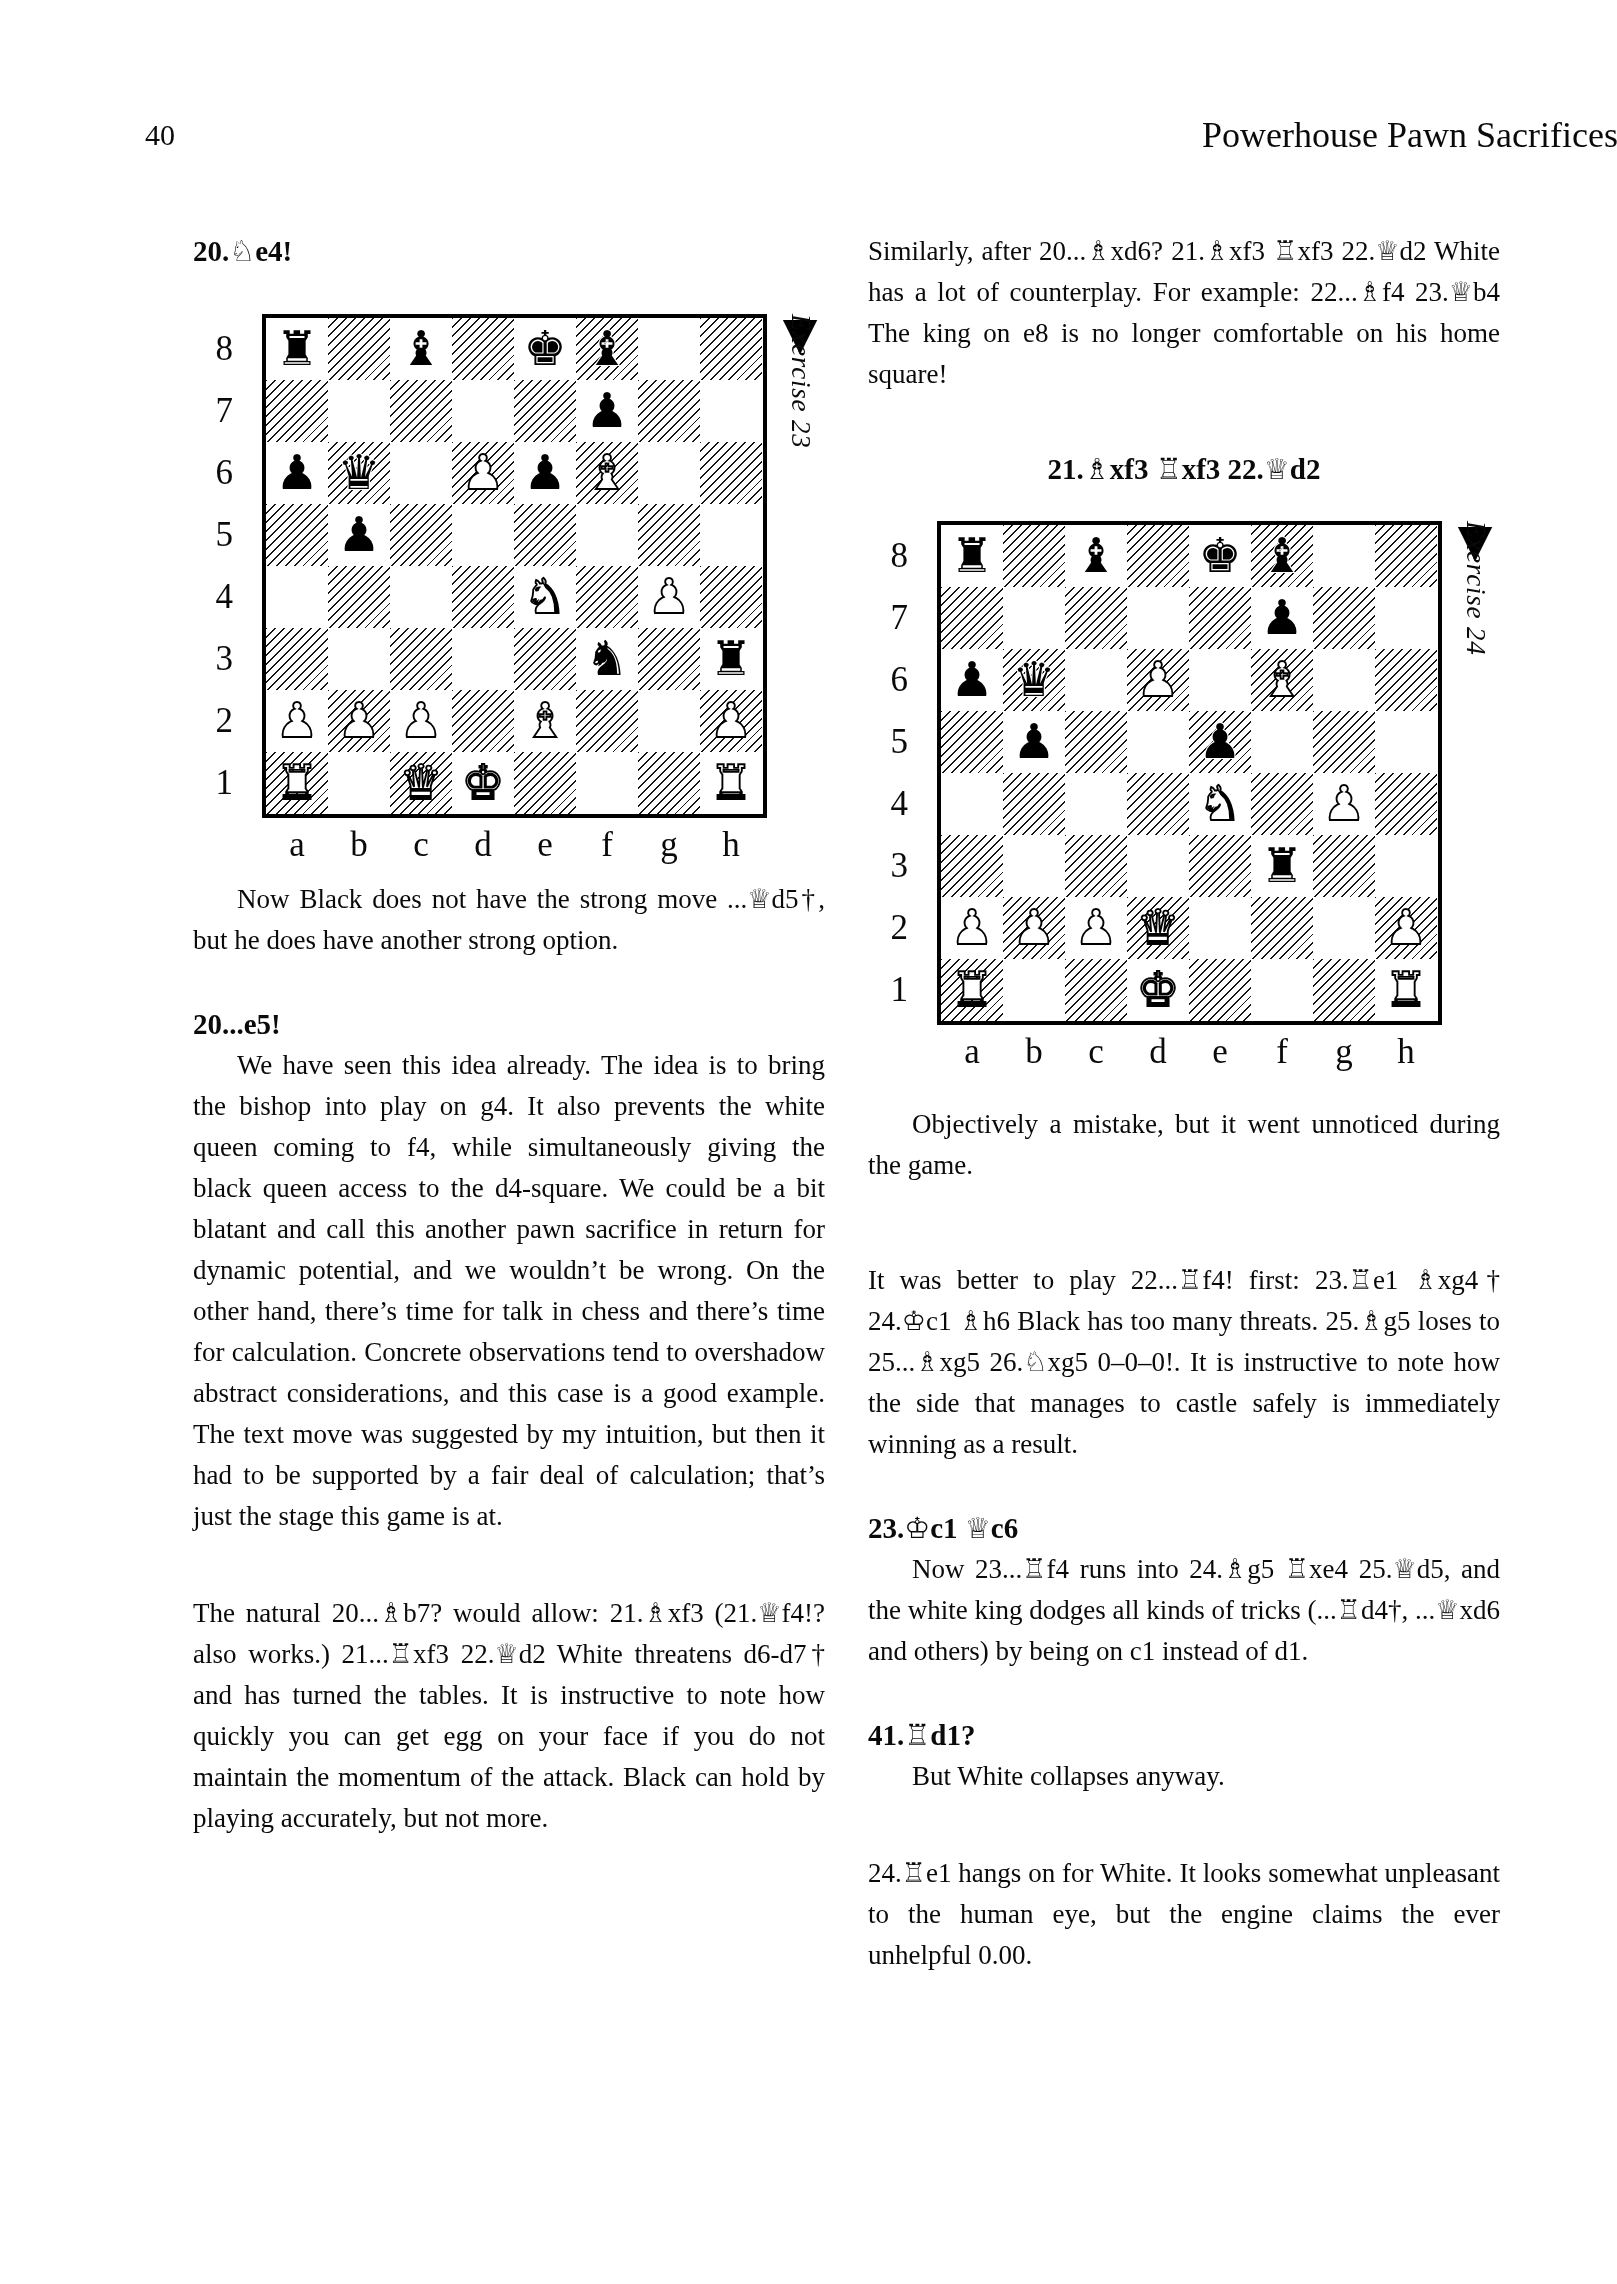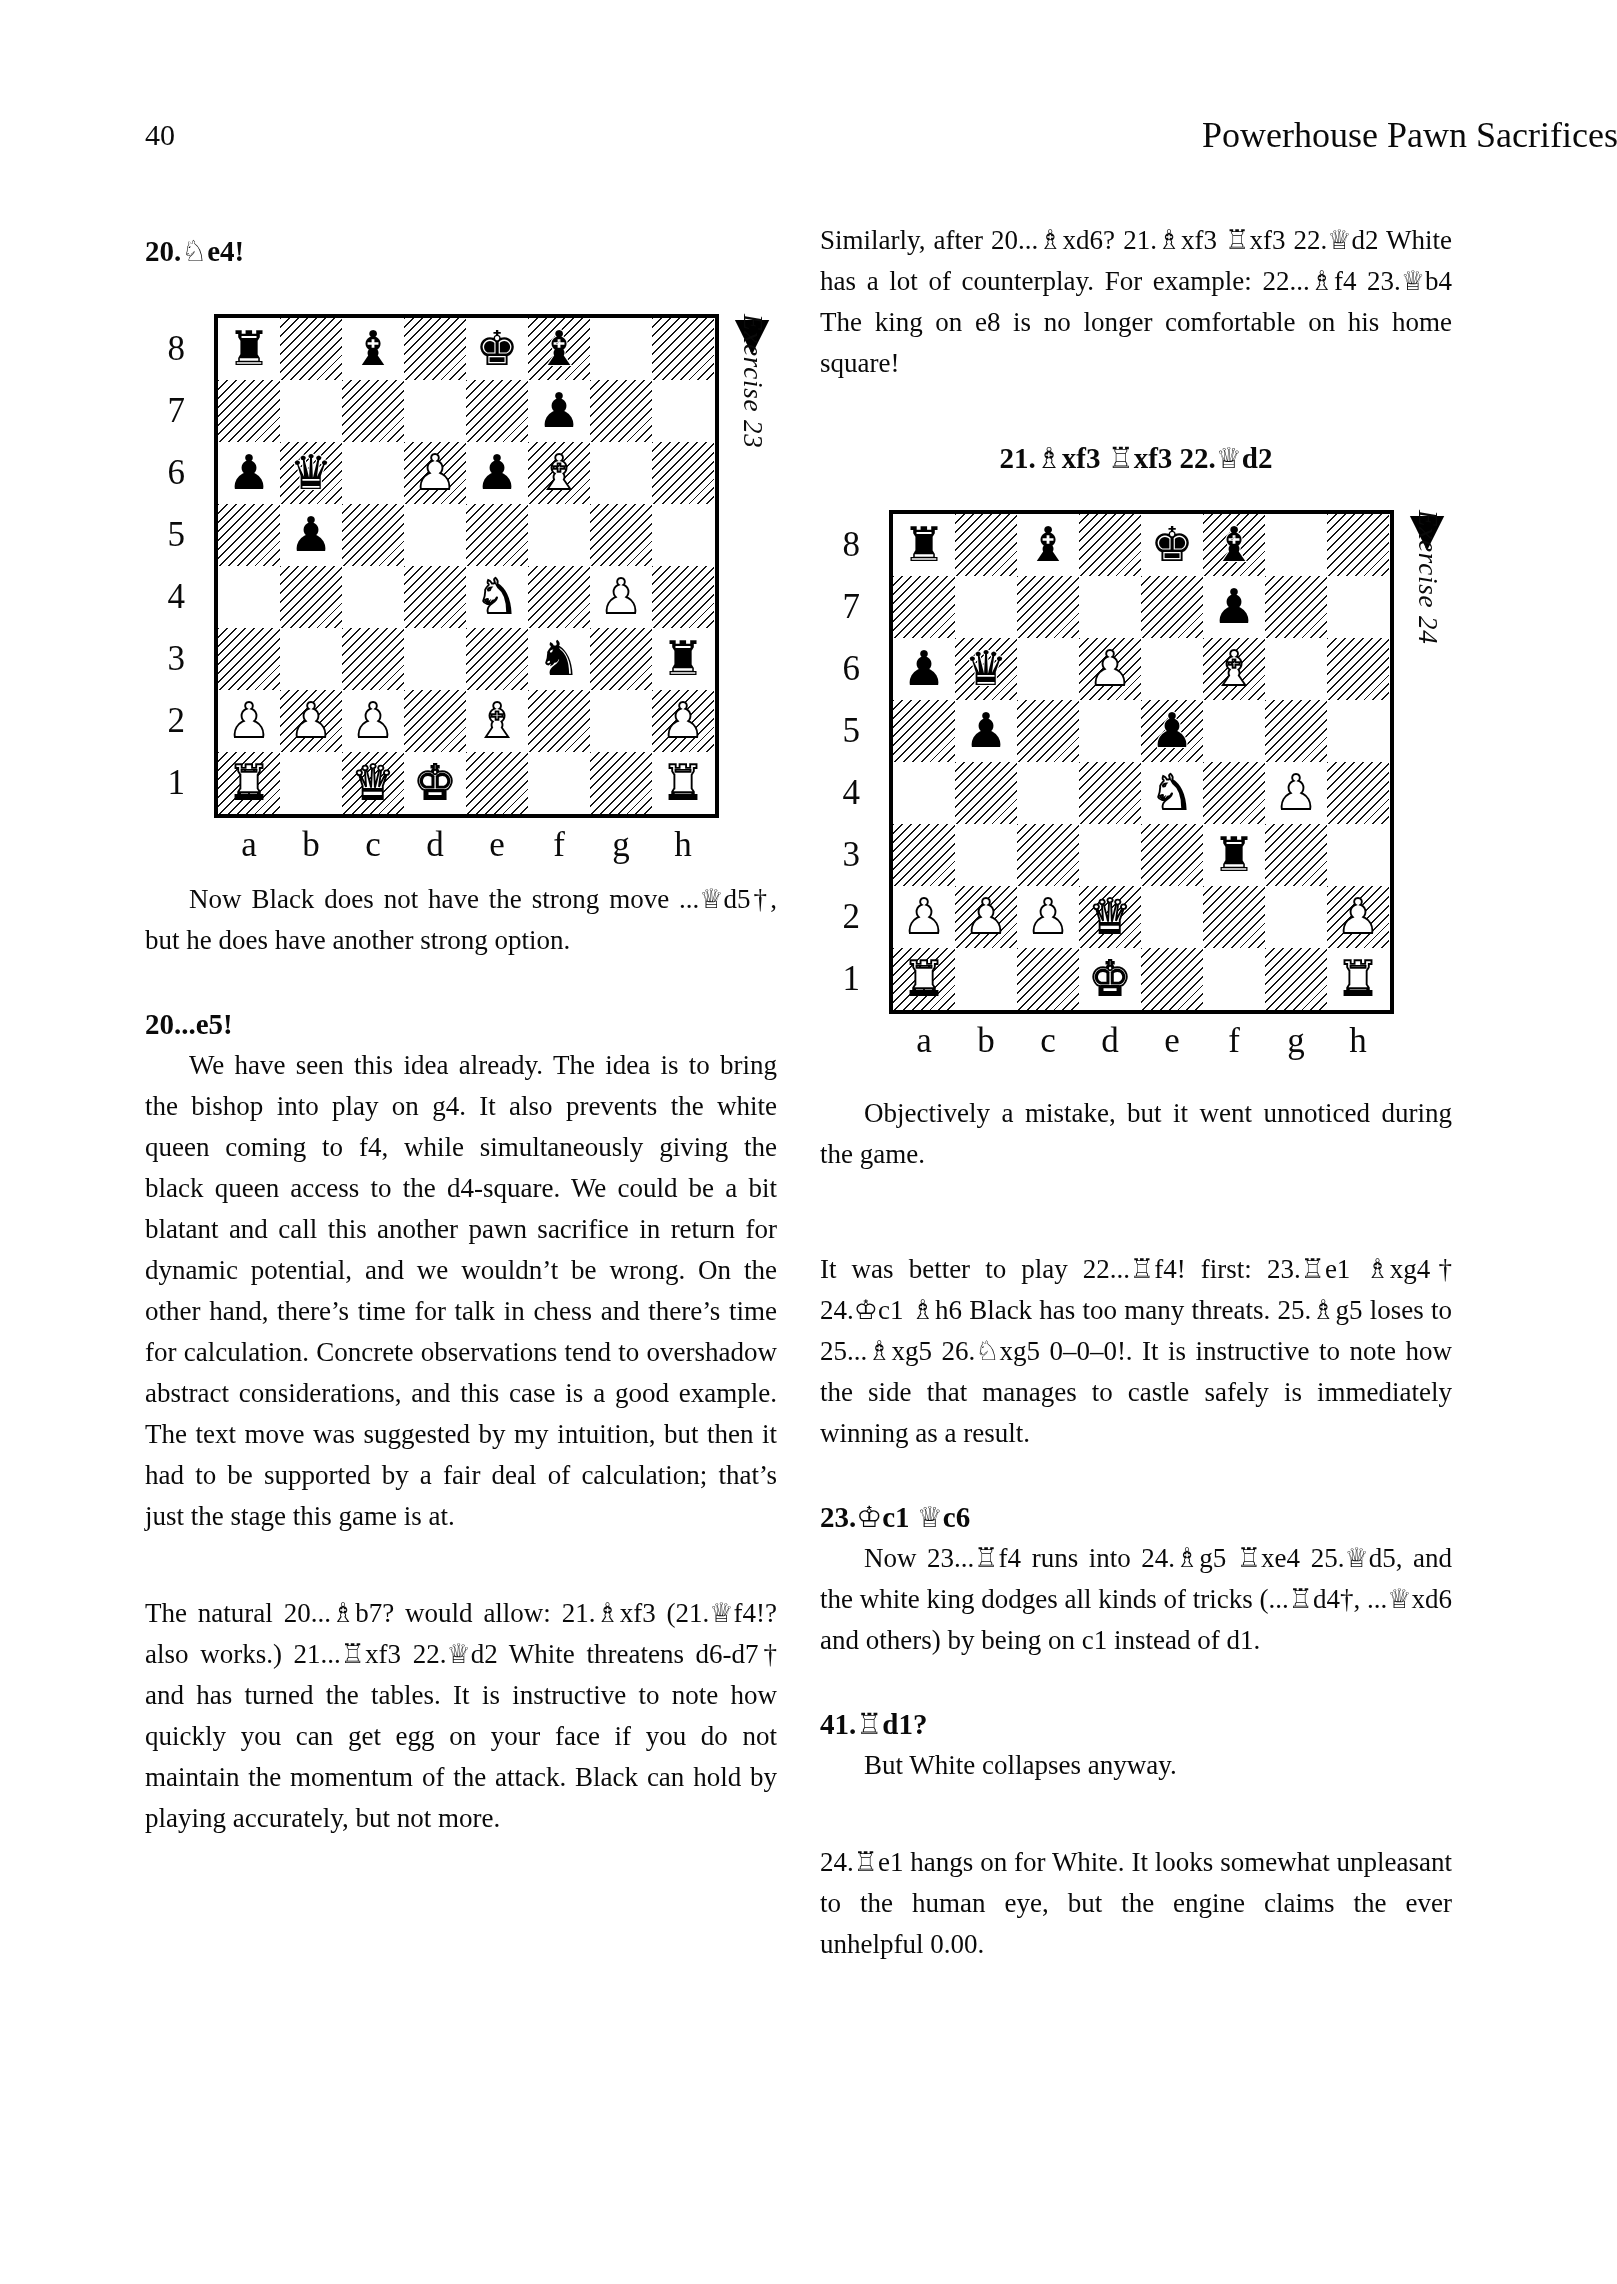--- a/index.html
+++ b/index.html
@@ -7,23 +7,23 @@
   body {
     width:1618px; height:2284px; position:relative;
     font-family:"Liberation Serif","DejaVu Serif","DejaVu Sans",serif;
     color:#0a0a0a;
   }
   
   .page-header { position:absolute; top:114px; left:0; width:100%; height:42px; }
   .page-number { position:absolute; left:145px; top:0; font-size:30px; line-height:42px;text-align:center; }
   .page-title  { position:absolute; left:0; width:100%; text-align:right; font-size:36px; line-height:42px; }
   
-  .col { position:absolute; width:632px; font-size:27px; line-height:41px; text-align:justify; }
+  .col { position:absolute; width:632px; font-size:27px; line-height:41px; text-align:justify;margin-left:48px; }
   .col-left  { left:145px;  top:230px; }
-  .col-right { left:820px; top:220px; }
+  .col-right { left:820px; top:231px; }
   h2.move-heading { font-size:29px; line-height:42px; font-weight:bold; text-align:left; }
   p { margin:0; }
   p.indent { text-indent:44px; }
   .mt-blank  { margin-top:56px; }
   .mt-blank2 { margin-top:74px; }
   .mt-head   { margin-top:42px; }
   
   .diagram { position:relative; }
   .diagram-1 { margin-top:42px; margin-bottom:11.3px; }
   .diagram-2 { margin-top:31px; margin-bottom:29px; }

